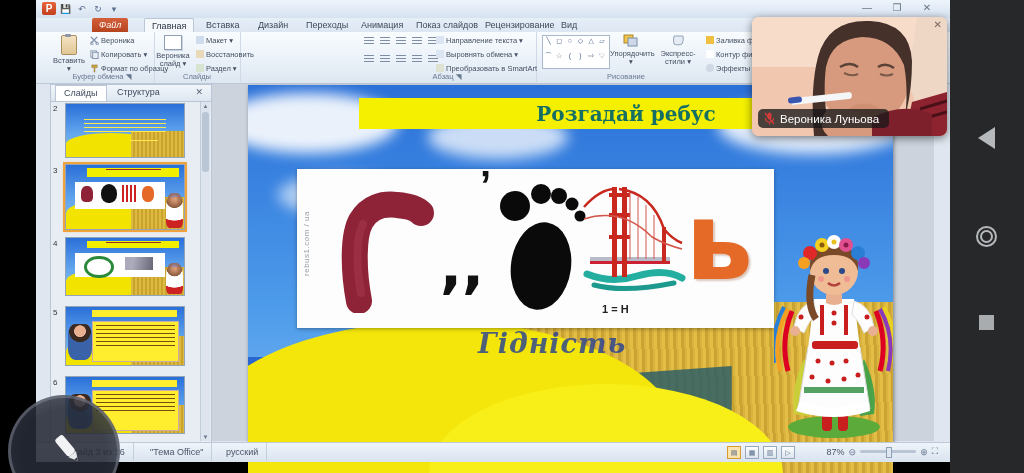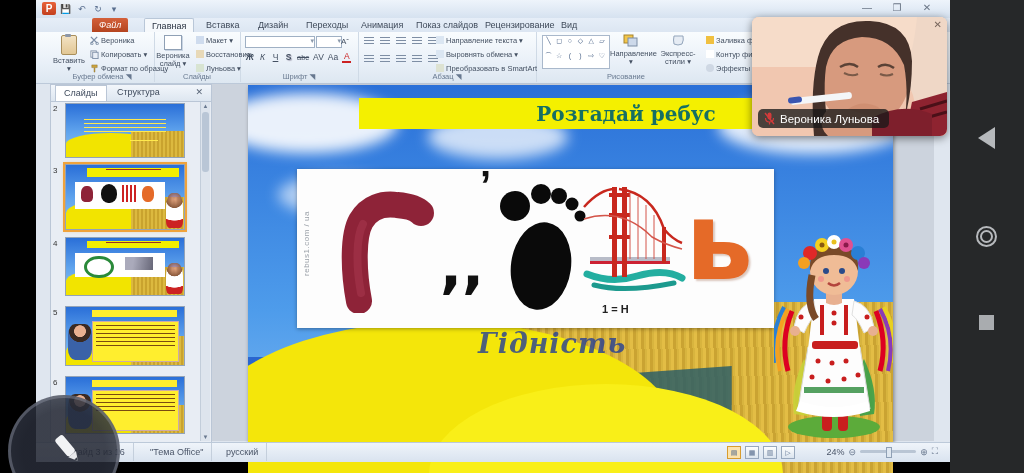--- a/index.html
+++ b/index.html
@@ -197,41 +197,25 @@
         <div class="smallrow" style="left:42px;top:3px">
           <span class="ic-sq" style="background:#cfdcee"></span>
           <span>Макет</span> ▾
         </div>
         <div class="smallrow" style="left:42px;top:17px">
           <span class="ic-sq" style="background:#e8d9b8"></span>
           <span>Восстановить</span>
         </div>
         <div class="smallrow" style="left:42px;top:31px">
           <span class="ic-sq" style="background:#d8e4d2"></span>
-          <span>Луньова</span> ▾
+          <span>Раздел</span> ▾
         </div>
         <div class="glabel">Слайды</div>
       </div>
 
-      <div class="rgroup" style="left:204px;width:118px">
-        <div class="fontbox" style="left:5px;top:4px;width:68px">&nbsp;<span style="float:right;color:#8a98ab">▾</span></div>
-        <div class="fontbox" style="left:76px;top:4px;width:24px">&nbsp;<span style="float:right;color:#8a98ab">▾</span></div>
-        <div class="smallrow" style="left:101px;top:4px;font-size:8px">Aˆ</div>
-        <div class="smallrow" style="left:5px;top:20px;gap:4px">
-          <span class="fmt" style="font-weight:bold">Ж</span>
-          <span class="fmt" style="font-style:italic">К</span>
-          <span class="fmt" style="text-decoration:underline">Ч</span>
-          <span class="fmt" style="font-weight:bold;text-shadow:1px 1px 1px #aab">S</span>
-          <span class="fmt" style="text-decoration:line-through;font-size:7.5px">abc</span>
-          <span class="fmt">AV</span>
-          <span class="fmt">Aa</span>
-          <span class="fmt" style="color:#c22;border-bottom:2px solid #c22">A</span>
-        </div>
-        <div class="glabel"><span>Шрифт</span> ◥</div>
-      </div>
 
       <div class="rgroup" style="left:322px;width:178px">
         <div class="smallrow" style="left:6px;top:4px;gap:6px">
           <span class="bars"></span>
           <span class="bars"></span>
           <span class="bars"></span>
           <span class="bars"></span>
           <span class="bars"></span>
         </div>
         <div class="smallrow" style="left:6px;top:22px;gap:6px">
@@ -269,21 +253,21 @@
             <span class="shapecell">(</span>
           <span class="shapecell">)</span>
             <span class="shapecell">⇨</span>
             <span class="shapecell">♡</span>
         </div>
         <div class="bigbtn" style="left:74px;width:42px">
           <svg width="16" height="14" viewBox="0 0 16 14">
               <rect x="1" y="1" width="9" height="8" fill="#f3c64a" stroke="#a8842c"></rect>
               <rect x="5" y="4" width="9" height="8" fill="#cdd9ea" stroke="#7d8ea6"></rect>
             </svg>
-          <span>Направление</span> ▾
+          <span>Упорядочить</span> ▾
         </div>
         <div class="bigbtn" style="left:118px;width:48px">
           <svg width="15" height="14" viewBox="0 0 15 14">
               <path d="M3 2 h9 q1 4 -1 8 q-4 2 -8 0 q-1 -4 0 -8z" fill="#e6ecf4" stroke="#93a5bb"></path>
             </svg>
           <span>Экспресс-стили</span> ▾
         </div>
         <div class="smallrow" style="left:170px;top:3px">
           <span class="ic-sq" style="background:#f0c040"></span>
           <span>Заливка фи...</span>
@@ -521,21 +505,21 @@
       <div class="stcell" style="left:22px">Слайд 3 из 16</div>
       <div class="stcell" style="left:106px">"Тема Office"</div>
       <div class="stcell" style="left:182px">русский</div>
       <div class="viewics">
         <div class="vic on">▤</div>
         <div class="vic">▦</div>
         <div class="vic">▥</div>
         <div class="vic">▷</div>
       </div>
       <div class="zoomctl">
-        <span>24%</span>
+        <span>87%</span>
         <span style="color:#6b7a90">⊖</span>
         <div class="ztrack">
             <div class="zthumb"></div>
           </div>
         <span style="color:#6b7a90">⊕</span>
         <span style="color:#6b7a90">⛶</span>
       </div>
     </div>
   </div>
 

